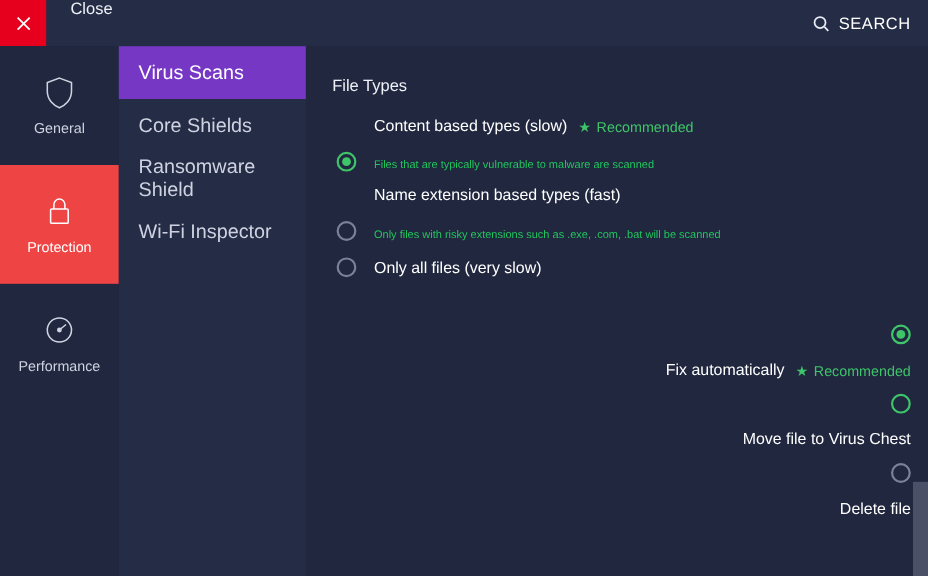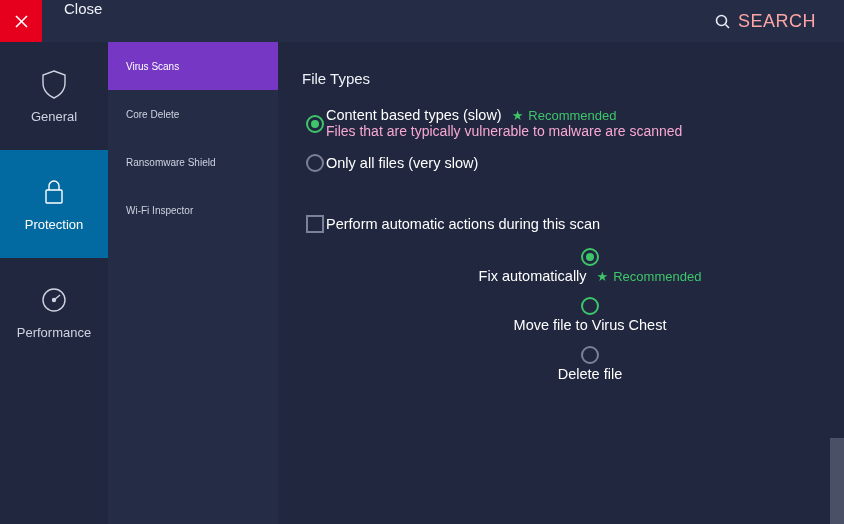--- a/index.html
+++ b/index.html
@@ -28,26 +28,26 @@
     justify-content: center;
   }
   .close-btn svg { stroke: #fff; }
   .close-label {
     margin-left: 22px;
     font-size: 15px;
     color: #eef1f7;
   }
   .search {
     margin-left: auto;
-    margin-right: 28px;
+    margin-right: 16px;
     display: flex;
     align-items: center;
     gap: 8px;
-    color: #fca5a5;
-    font-size: 18px;
+    color: #ffffff;
+    font-size: 15px;
     letter-spacing: 0.5px;
   }
   .search svg { stroke: #e8ebf3; }
 
   
   .content {
     display: flex;
     height: calc(100% - 42px);
   }
 
@@ -63,21 +63,21 @@
     display: flex;
     flex-direction: column;
     align-items: center;
     justify-content: center;
     gap: 10px;
     color: #cfd3e1;
     font-size: 13px;
     cursor: pointer;
   }
   .nav-item.active {
-    background: #0369a1;
+    background: #ef4444;
     color: #fff;
   }
   .nav-icon {
     width: 30px;
     height: 30px;
     display: flex;
     align-items: center;
     justify-content: center;
   }
   .nav-icon svg { stroke: currentColor; fill: none; }
@@ -87,21 +87,21 @@
     width: 170px;
     background: #252c46;
     display: flex;
     flex-direction: column;
   }
   .nav-sec-item {
     height: 48px;
     display: flex;
     align-items: center;
     padding-left: 18px;
-    font-size: 10px;
+    font-size: 18px;
     color: #cfd3e1;
     cursor: pointer;
   }
   .nav-sec-item.active {
     background: #7637c5;
     color: #fff;
   }
 
   
   .main {
@@ -113,37 +113,37 @@
     position: relative;
   }
   .section-title {
     font-size: 15px;
     font-weight: 400;
     margin-bottom: 20px;
     color: #eef1f7;
   }
   .opt {
     display: flex;
-    align-items: center;
-    gap: 2px;
+    align-items: flex-end;
+    gap: 16px;
     margin-bottom: 14px;
     padding-left: 4px;
   }
   .opt .opt-body { flex: 1; }
   .opt-label {
     font-size: 14.5px;
     color: #fff;
     display: flex;
     align-items: center;
     gap: 10px;
   }
   .opt-desc {
-    margin-top: 0;
-    font-size: 14px;
-    color: #f9a8d4;
+    margin-top: 22px;
+    font-size: 10px;
+    color: #22c55e;
   }
   .recommended {
     color: #3ec56a;
     font-size: 13px;
     display: inline-flex;
     align-items: center;
     gap: 5px;
   }
   .recommended .star { color: #3ec56a; font-size: 13px; }
 
@@ -235,21 +235,21 @@
       </span>
       <span>Performance</span>
     </div>
   </div>
 
   <div class="nav-secondary">
     <div class="nav-sec-item active">
         <span>Virus Scans</span>
       </div>
     <div class="nav-sec-item">
-        <span>Core Delete</span>
+        <span>Core Shields</span>
       </div>
     <div class="nav-sec-item">
         <span>Ransomware Shield</span>
       </div>
     <div class="nav-sec-item">
         <span>Wi-Fi Inspector</span>
       </div>
   </div>
 
   <div class="main">
@@ -262,40 +262,41 @@
           <span>Content based types (slow)</span>
           <span class="recommended">
               <span class="star">★</span>
               <span>Recommended</span>
             </span>
         </div>
         <div class="opt-desc">Files that are typically vulnerable to malware are scanned</div>
       </div>
     </div>
 
+    <div class="opt">
+      <div class="radio"></div>
+      <div class="opt-body">
+        <div class="opt-label">
+          <span>Name extension based types (fast)</span>
+        </div>
+        <div class="opt-desc">Only files with risky extensions such as .exe, .com, .bat will be scanned</div>
+      </div>
+    </div>
 
     <div class="opt">
       <div class="radio"></div>
       <div class="opt-body">
         <div class="opt-label">
           <span>Only all files (very slow)</span>
         </div>
       </div>
     </div>
 
     <div class="spacer"></div>
 
-    <div class="opt">
-      <div class="checkbox"></div>
-      <div class="opt-body">
-        <div class="opt-label">
-          <span>Perform automatic actions during this scan</span>
-        </div>
-      </div>
-    </div>
 
     <div class="nested">
       <div class="opt">
         <div class="radio green selected"></div>
         <div class="opt-body">
           <div class="opt-label">
             <span>Fix automatically</span>
             <span class="recommended">
                 <span class="star">★</span>
                 <span>Recommended</span>

